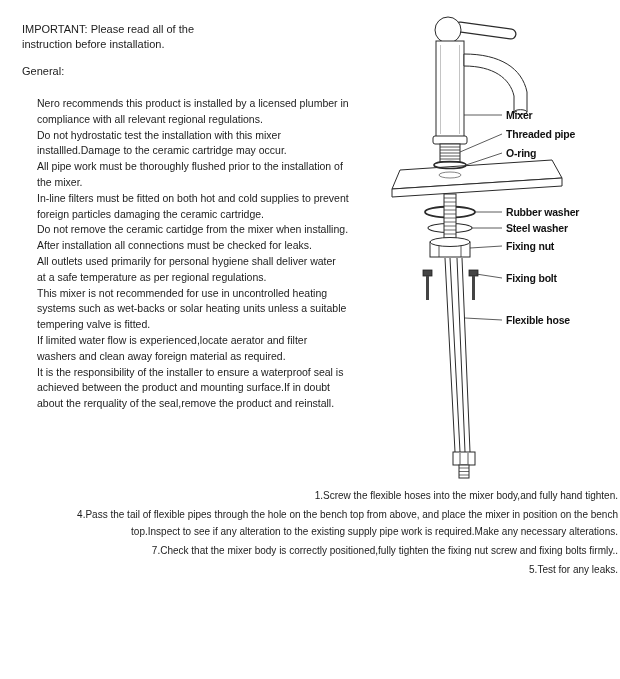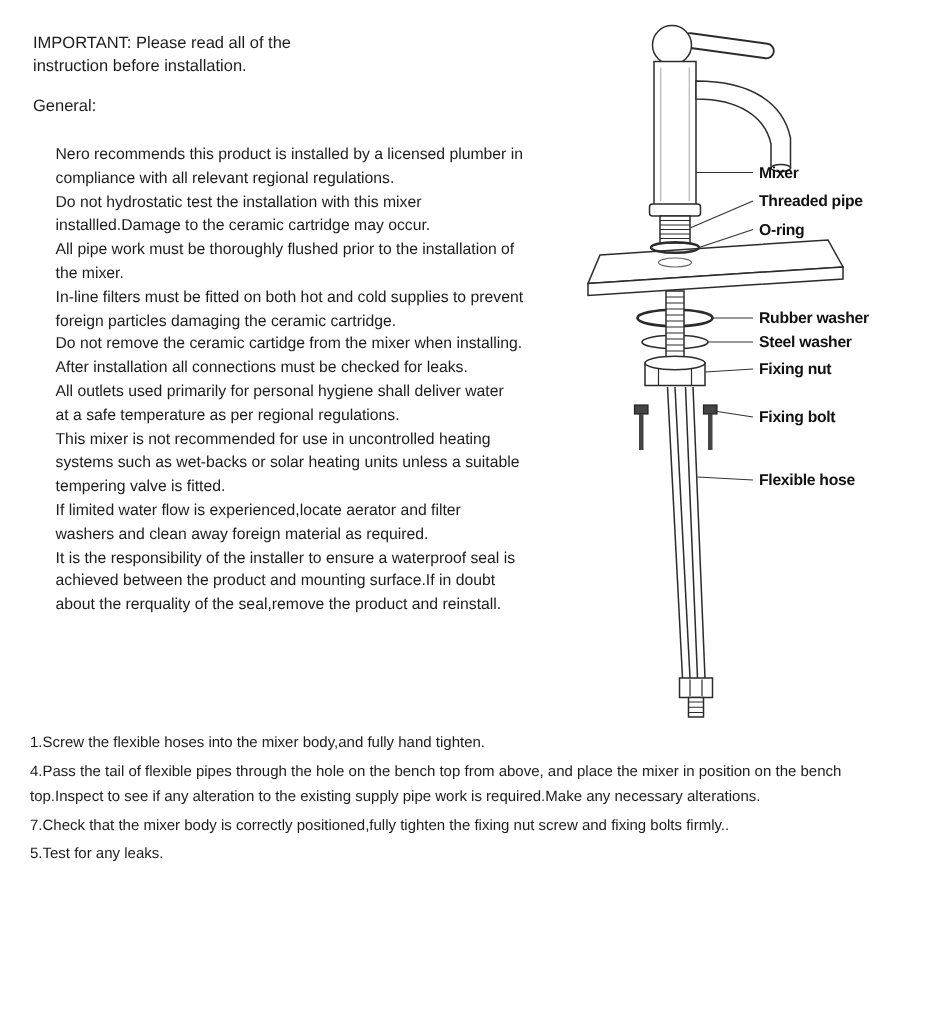--- a/index.html
+++ b/index.html
@@ -16,21 +16,21 @@
     position:absolute;left:22px;top:96px;width:372px;font-size:10.5px;
     line-height:15.8px;white-space:pre-line;margin-left:15px;
   }
   .diagram{position:absolute;left:360px;top:8px;width:258px;height:482px;text-align:right;}
   .diagram svg{display:block;}
   .diagram text{
     font-family:"Liberation Sans",sans-serif;font-size:10.5px;font-weight:700;
     fill:#111;letter-spacing:-0.2px;
   }
   .steps{position:absolute;left:20px;top:487px;width:598px;font-size:10px;line-height:17px;}
-  .step{white-space:pre-line;margin-bottom:2px;}
+  .step{white-space:pre-line;margin-bottom:2px;text-align:right;}
 </style>
 </head>
 <body>
 
 <div class="page">
 
   <div class="important-notice">IMPORTANT: Please read all of the
 instruction before installation.</div>
 
   <div class="general-heading">General:</div>

